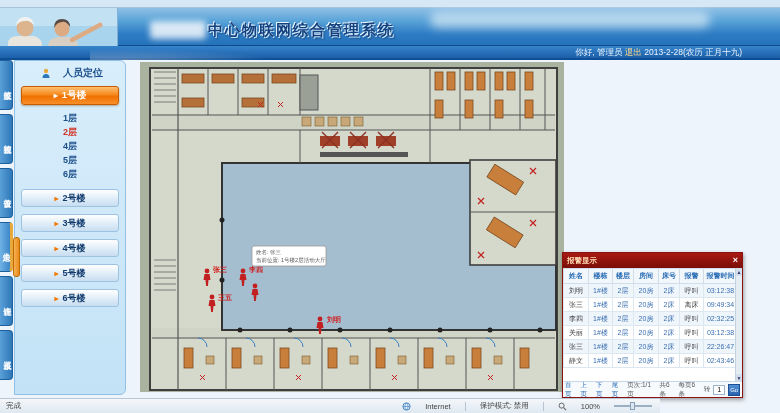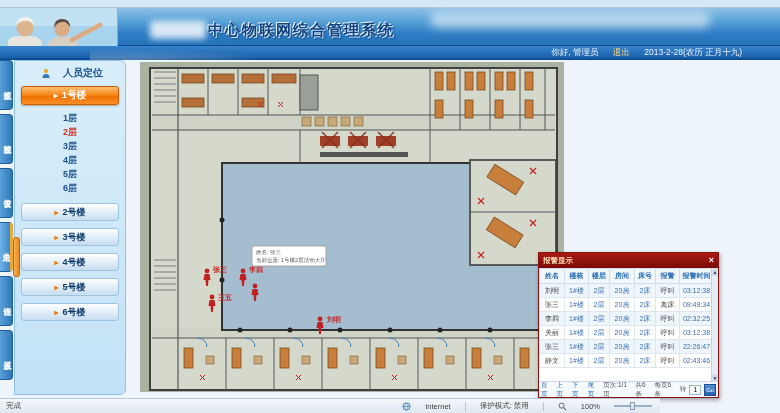--- a/index.html
+++ b/index.html
@@ -24,21 +24,21 @@
     text-shadow:1px 1px 0 #bfe2f8, -1px -1px 0 #eaf6ff, 2px 2px 2px rgba(10,40,90,.5); }
   .photo { position:absolute; left:0; top:0; width:118px; height:50px; overflow:hidden;
     border-right:1px solid #7fb0d8; }
 
   
   .subbar { position:absolute; left:0; top:46px; width:780px; height:14px;
     background:linear-gradient(180deg,#3584cc,#1c5fa8); border-bottom:2px solid #0d4e94; }
   .subbar .swoosh { position:absolute; left:90px; top:0; width:220px; height:14px;
     background:radial-gradient(ellipse at 10% 120%, rgba(255,255,255,.35), transparent 60%); }
   .userline { position:absolute; right:38px; top:1px; font-size:8.5px; color:#eaf4ff; }
-  .userline span { margin-left:12px; }
+  .userline span { margin-left:0; }
   .userline .logout { color:#ffd888; cursor:pointer; }
 
   
   .vtabs { position:absolute; left:0; top:60px; width:14px; height:335px; }
   .vtab { position:absolute; left:0; width:13px; height:50px; border-radius:0 4px 4px 0;
     background:linear-gradient(90deg,#5aa0d8,#2e78b8); border:1px solid #1e5f9c; border-left:none;
     color:#fff; font-size:8px; writing-mode:vertical-rl; text-orientation:upright;
     display:flex; align-items:center; justify-content:center; cursor:pointer; }
   .vtab.active { background:linear-gradient(90deg,#6fb2e6,#3e88c8); border-right:3px solid #e8a93c; }
   .side-panel { position:absolute; left:14px; top:60px; width:112px; height:335px;
@@ -61,21 +61,21 @@
     display:flex; align-items:center; justify-content:center; gap:4px; cursor:pointer; }
   .arr { color:#f07800; font-size:8px; }
   .collapse-handle { position:absolute; left:13px; top:237px; width:7px; height:40px;
     background:linear-gradient(90deg,#f7b254,#e88a1a); border:1px solid #c06a00;
     border-radius:3px; cursor:pointer; z-index:5; }
 
   
   .plan { position:absolute; left:130px; top:60px; width:440px; height:335px; }
 
   
-  .alarm { position:absolute; left:538px; top:252px; width:181px; height:146px;
+  .alarm { position:absolute; left:562px; top:252px; width:181px; height:146px;
     background:#fff; border:1px solid #8a1210; box-shadow:1px 2px 4px rgba(0,0,0,.35); font-size:7.5px; }
   .alarm-head { height:15px; background:linear-gradient(180deg,#a81a12,#7a0d08);
     display:flex; align-items:center; justify-content:space-between; padding:0 4px; }
   .alarm-title { color:#ffd9b0; font-weight:bold; font-size:7.5px; }
   .alarm-close { color:#fff; font-weight:bold; font-size:9px; cursor:pointer; line-height:9px; }
   .alarm table { border-collapse:collapse; width:174px; table-layout:fixed; }
   .alarm th { background:#f2f7fc; color:#2a6db5; font-weight:bold; border:1px solid #d0dce8;
     font-size:7px; padding:2px 0; }
   .alarm td { border:1px solid #dde7f0; color:#3a6fb0; text-align:center; font-size:7px; padding:1.5px 0;
     white-space:nowrap; overflow:hidden; }
@@ -163,21 +163,20 @@
       </svg>
       <span>人员定位</span>
     </div>
     <div class="btn-orange">
       <span class="arr" style="color:#fff">▸</span>
       <span>1号楼</span>
     </div>
     <div class="floor-list">
       <div class="floor-item">1层</div>
       <div class="floor-item active">2层</div>
-      <div class="floor-item">3层</div>
       <div class="floor-item">4层</div>
       <div class="floor-item">5层</div>
       <div class="floor-item">6层</div>
     </div>
     <div class="bld-list">
       <div class="btn-bld">
           <span class="arr">▸</span>
           <span>2号楼</span>
         </div>
       <div class="btn-bld">

